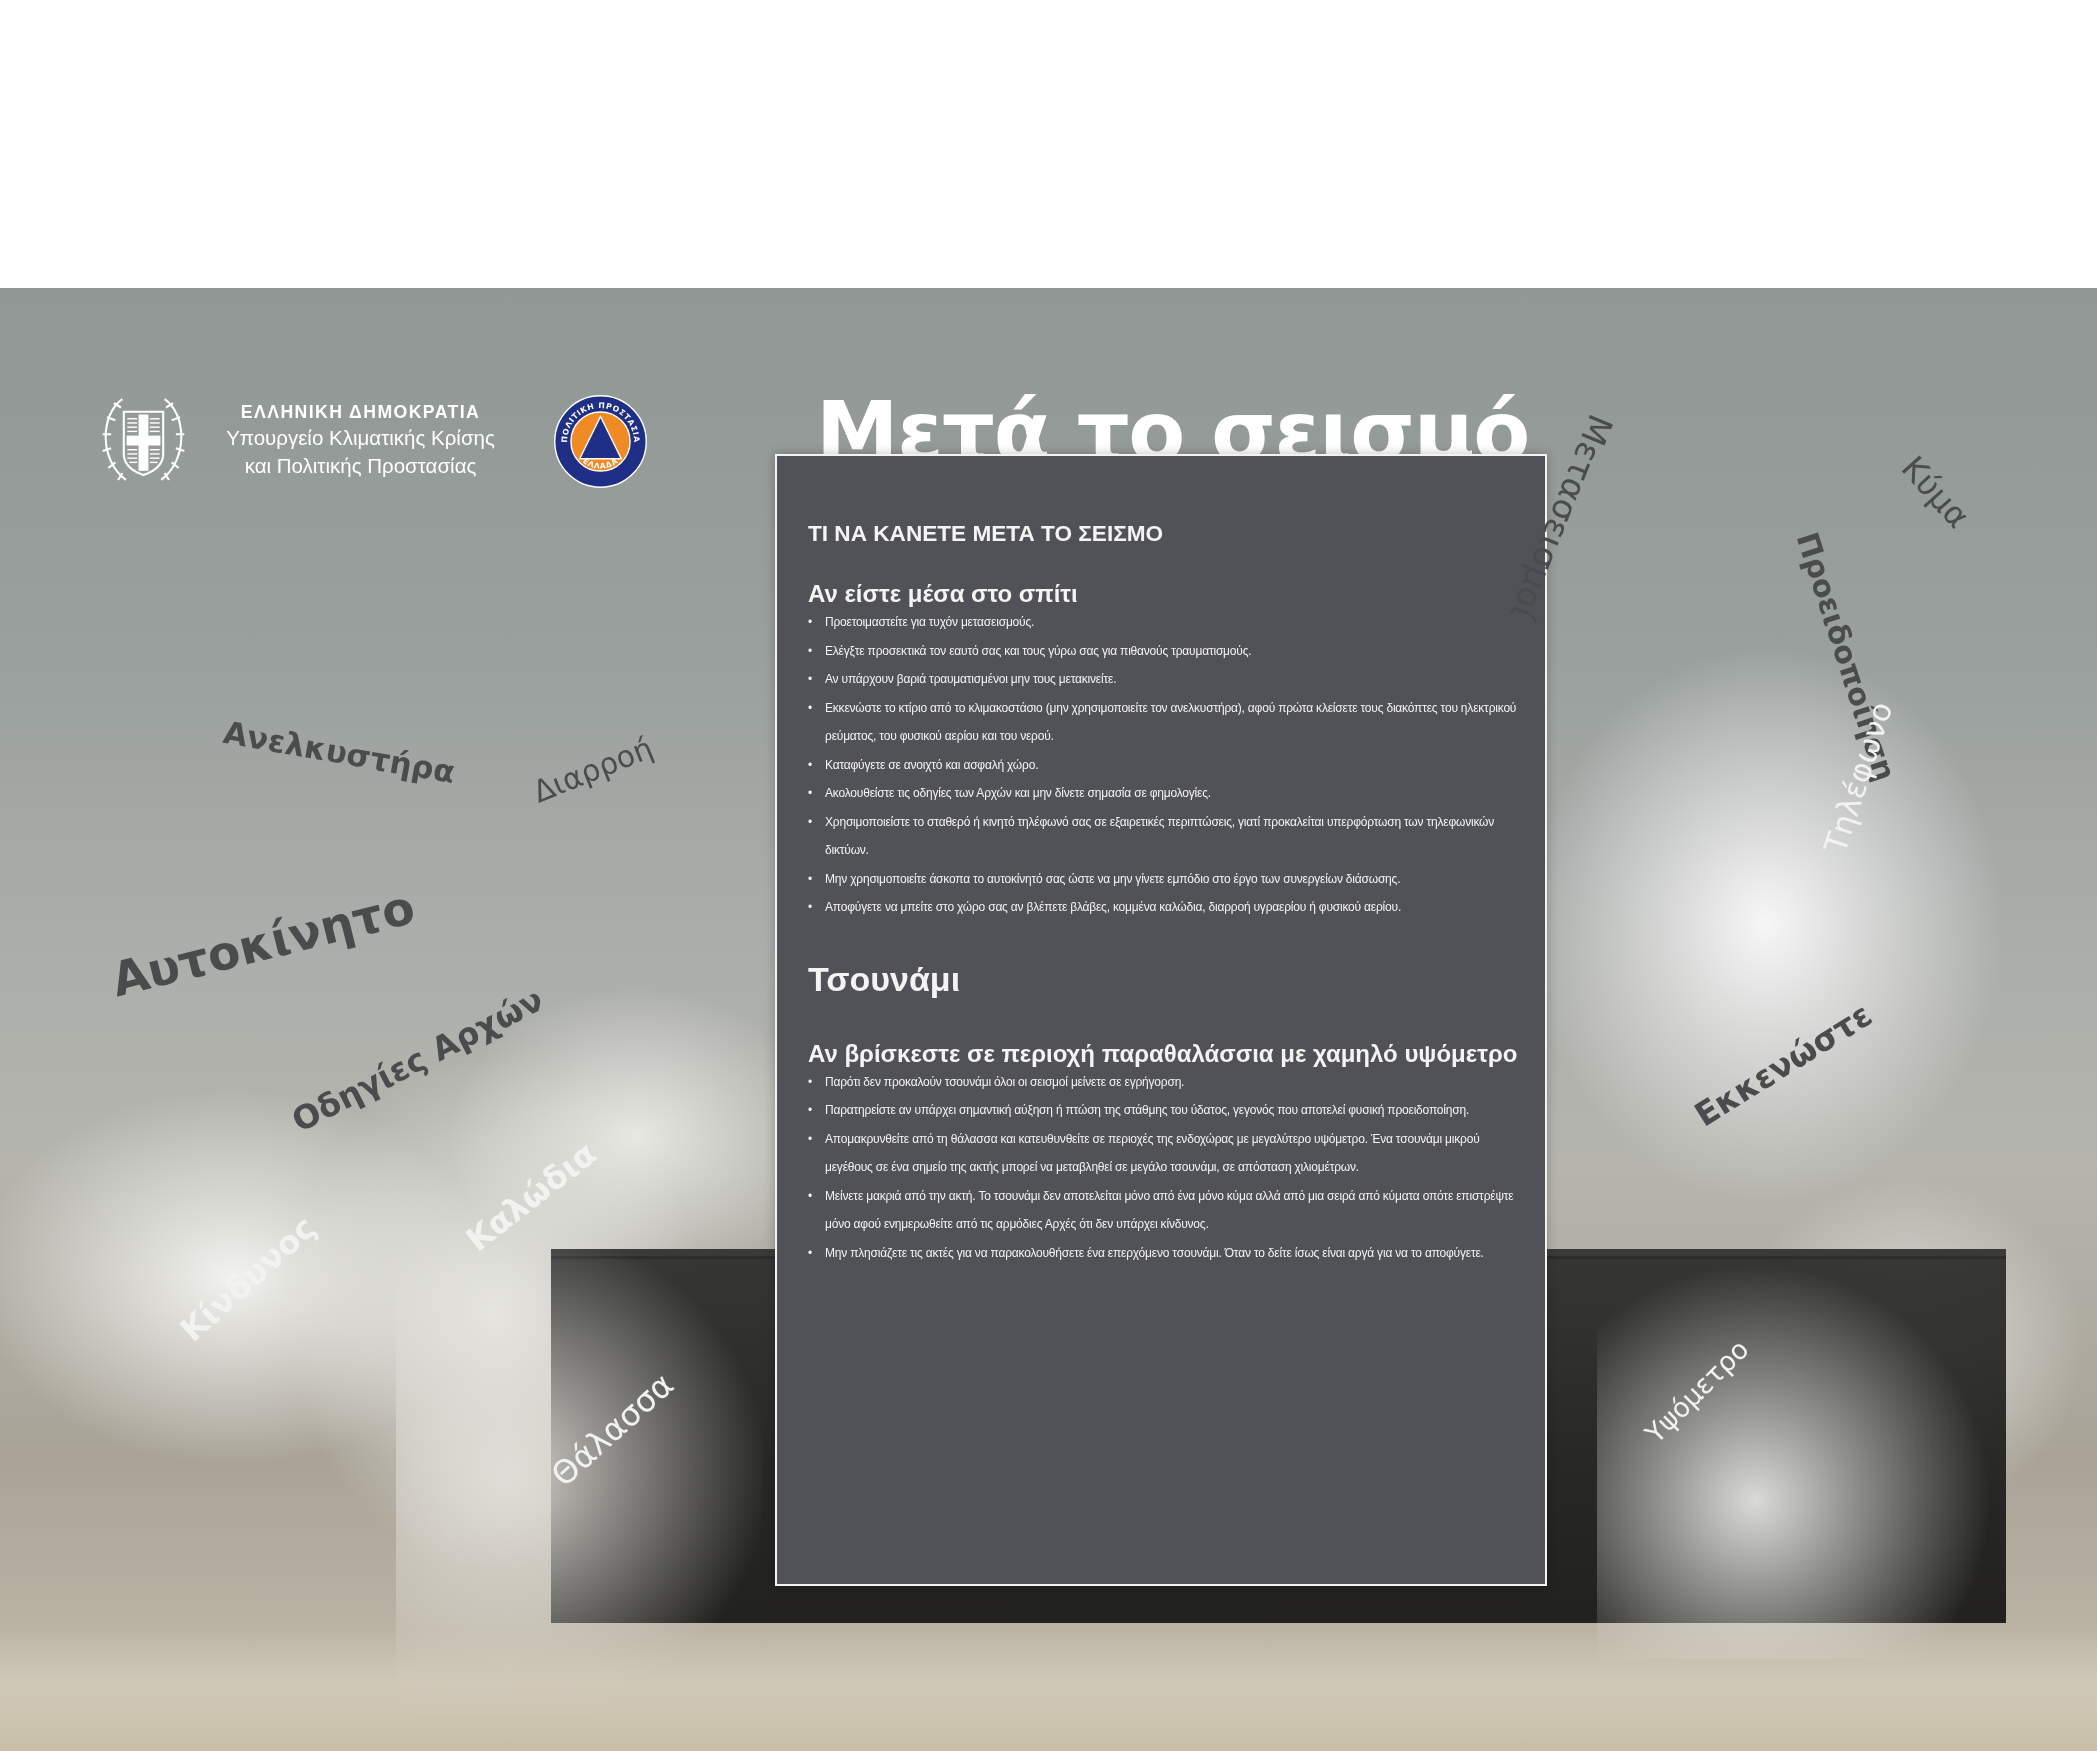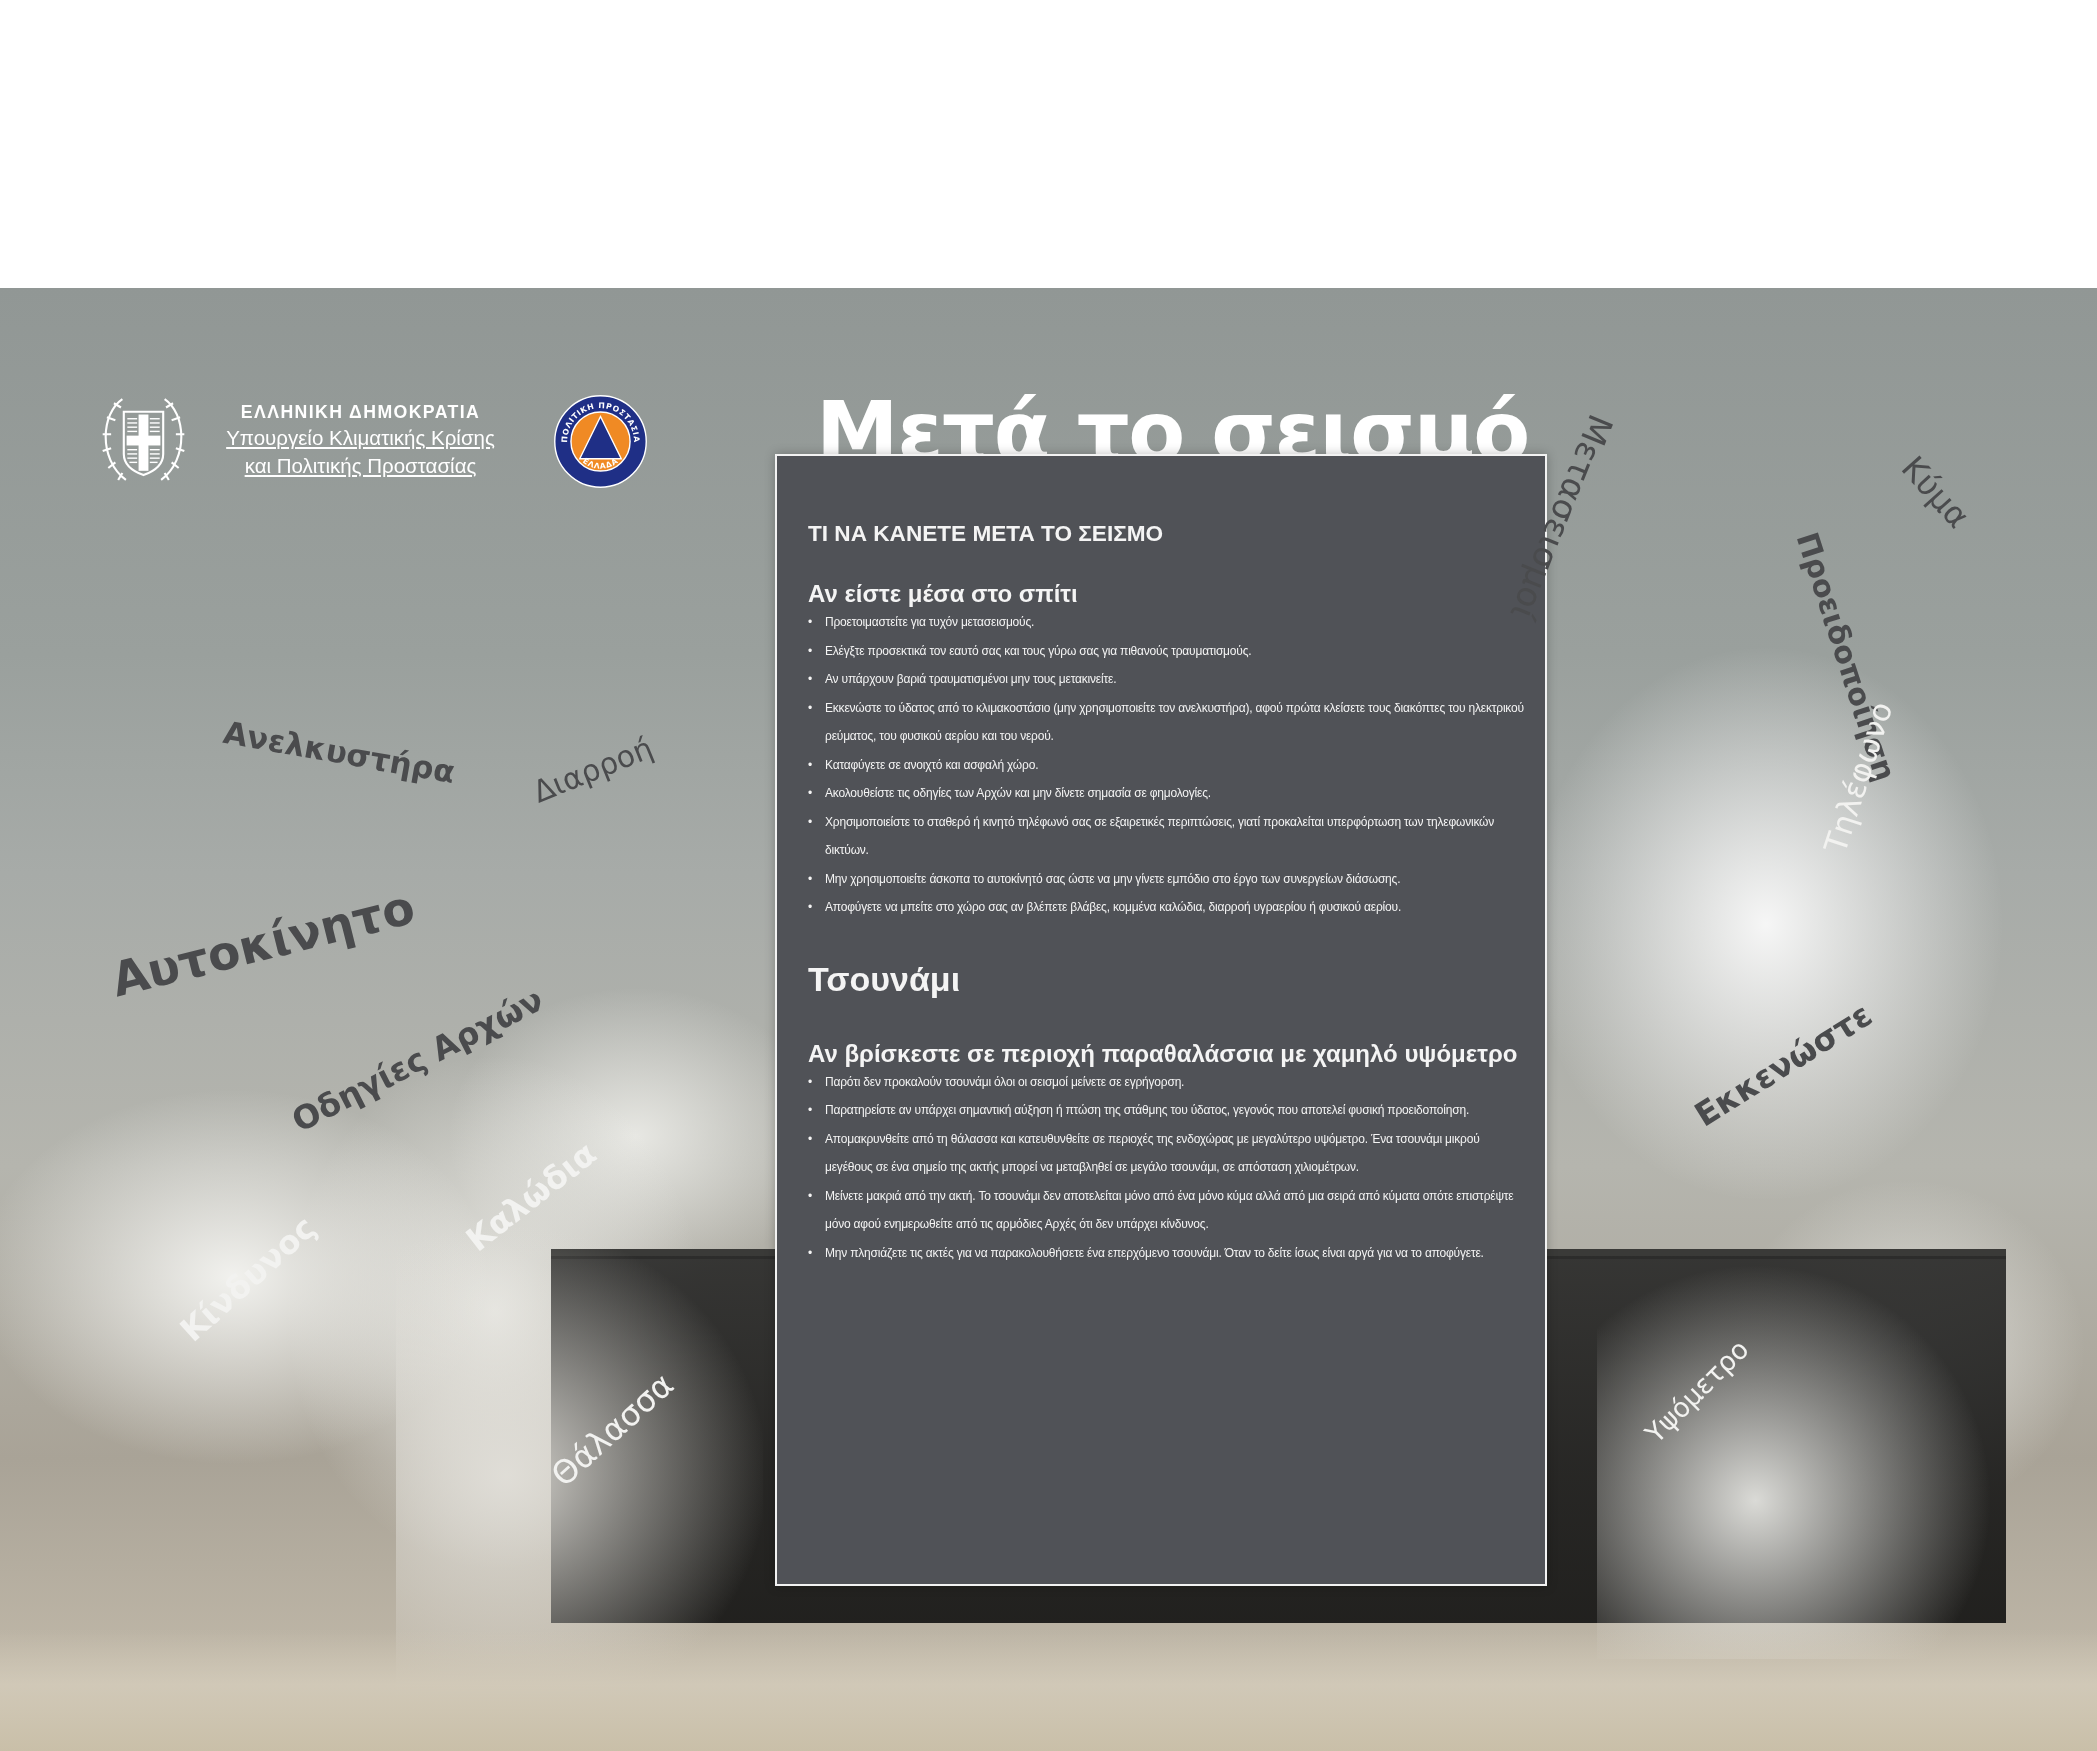--- a/index.html
+++ b/index.html
@@ -37,21 +37,21 @@
   }
   .foam-bottom {
     position:absolute; left:0; top:1342px; width:2097px; height:122px;
     background:linear-gradient(180deg, rgba(210,202,185,0) 0%, rgba(210,202,185,0.9) 45%, #c9bfa8 100%);
   }
 
   
   .emblem { position:absolute; left:94px; top:392px; width:99px; height:95px; }
   .gov-text { position:absolute; left:205px; top:400px; width:311px; text-align:center; color:#ffffff; }
   .gov-text .l1 { font-weight:bold; font-size:17.7px; letter-spacing:1.4px; line-height:24px; }
-  .gov-text .l2, .gov-text .l3 { font-size:20.5px; line-height:28px;text-decoration:underline; }
+  .gov-text .l2, .gov-text .l3 { font-size:20.5px; line-height:28px; }
   .cp-logo { position:absolute; left:553px; top:394px; width:95px; height:95px; }
 
   .main-title {
     position:absolute; left:802px; top:373px; margin:14px;
     font-family:"DejaVu Sans", sans-serif; font-weight:bold; font-size:83px; line-height:92px;
     color:#ffffff; letter-spacing:-1.4px; white-space:nowrap;
   }
 
   .panel {
     position:absolute; left:775px; top:454px; width:772px; height:1132px;
@@ -136,21 +136,21 @@
 
 <h1 class="main-title">Μετά το σεισμό</h1>
 
 <div class="panel">
   <h2>ΤΙ ΝΑ ΚΑΝΕΤΕ ΜΕΤΑ ΤΟ ΣΕΙΣΜΟ</h2>
   <h3>Αν είστε μέσα στο σπίτι</h3>
   <ul>
     <li>Προετοιμαστείτε για τυχόν μετασεισμούς.</li>
     <li>Ελέγξτε προσεκτικά τον εαυτό σας και τους γύρω σας για πιθανούς τραυματισμούς.</li>
     <li>Αν υπάρχουν βαριά τραυματισμένοι μην τους μετακινείτε.</li>
-    <li>Εκκενώστε το ύδατος από το κλιμακοστάσιο (μην χρησιμοποιείτε τον ανελκυστήρα), αφού πρώτα κλείσετε τους διακόπτες του ηλεκτρικού ρεύματος, του φυσικού αερίου και του νερού.</li>
+    <li>Εκκενώστε το κτίριο από το κλιμακοστάσιο (μην χρησιμοποιείτε τον ανελκυστήρα), αφού πρώτα κλείσετε τους διακόπτες του ηλεκτρικού ρεύματος, του φυσικού αερίου και του νερού.</li>
     <li>Καταφύγετε σε ανοιχτό και ασφαλή χώρο.</li>
     <li>Ακολουθείστε τις οδηγίες των Αρχών και μην δίνετε σημασία σε φημολογίες.</li>
     <li>Χρησιμοποιείστε το σταθερό ή κινητό τηλέφωνό σας σε εξαιρετικές περιπτώσεις, γιατί προκαλείται υπερφόρτωση των τηλεφωνικών δικτύων.</li>
     <li>Μην χρησιμοποιείτε άσκοπα το αυτοκίνητό σας ώστε να μην γίνετε εμπόδιο στο έργο των συνεργείων διάσωσης.</li>
     <li>Αποφύγετε να μπείτε στο χώρο σας αν βλέπετε βλάβες, κομμένα καλώδια, διαρροή υγραερίου ή φυσικού αερίου.</li>
   </ul>
   <div class="sec2">Τσουνάμι</div>
   <h3 class="sec2-sub">Αν βρίσκεστε σε περιοχή παραθαλάσσια με χαμηλό υψόμετρο</h3>
   <ul>
     <li>Παρότι δεν προκαλούν τσουνάμι όλοι οι σεισμοί μείνετε σε εγρήγορση.</li>

